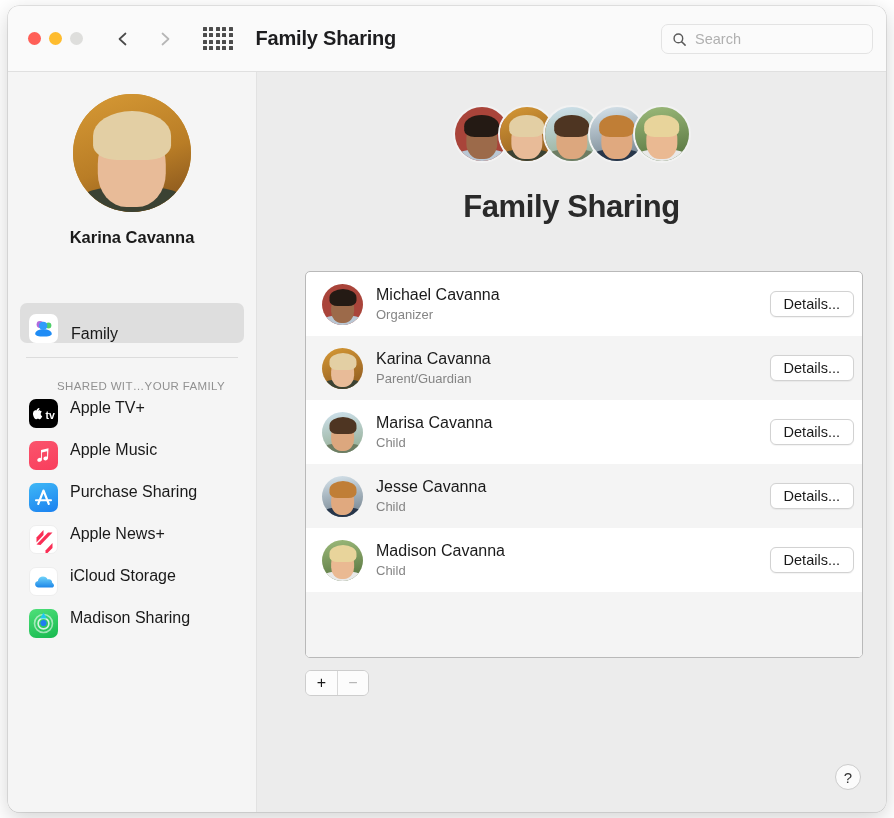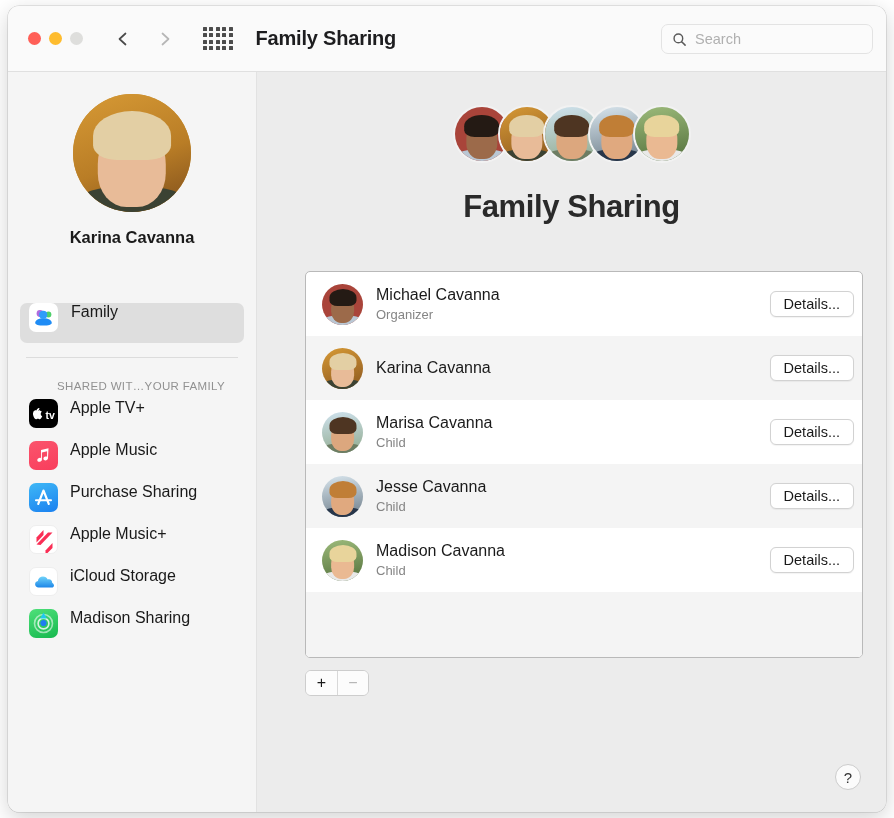--- a/index.html
+++ b/index.html
@@ -89,21 +89,21 @@
   }
   .profile-email {
     margin-top: 5px;
     font-size: 13.5px; color: #3a3a3a;
   }
 
   .nav-item {
     height: 40px;
     margin: 0 12px;
     border-radius: 7px;
-    display: flex; align-items: flex-start;
+    display: flex; align-items: flex-end;
     padding-left: 9px;
   }
   .nav-item.selected { background: #dedede; }
   .nav-item .label { margin-left: 13px; font-size: 16px; color: #1a1a1a; }
 
   .app-icon { width: 29px; height: 29px; border-radius: 7px; flex: none; position: relative; overflow: hidden; }
 
   .divider { height: 1px; background: #dcdcdc; margin: 14px 18px 0 18px; }
 
   .section-head {
@@ -359,21 +359,21 @@
 
     <div class="list-row">
       <div class="app-icon" style="background:#ffffff;border:1px solid #eee">
         <svg viewBox="0 0 29 29" width="29" height="29">
           <path d="M6.5 18.5 L18 6.5 l4.5 0 L10.5 19z" fill="#fa2e55"></path>
           <path d="M6.5 12 L18 0.5" stroke="#fa2e55" stroke-width="0"></path>
           <path d="M6.5 11.5 L13.5 4 l0 5 L6.5 16.5z" fill="#fa2e55"></path>
           <path d="M15.5 24.5 L22.5 17 l0 5 L15.5 29z" fill="#fa2e55"></path>
         </svg>
       </div>
-      <span class="label">Apple Music+</span>
+      <span class="label">Apple News+</span>
     </div>
 
     <div class="list-row">
       <div class="app-icon" style="background:#ffffff;border:1px solid #eee">
         <svg viewBox="0 0 29 29" width="29" height="29">
           <path d="M8.5 19.5c-1.9 0-3.4-1.4-3.4-3.2 0-1.6 1.2-2.9 2.8-3.2.2-2.6 2.4-4.6 5.1-4.6 2.1 0 3.9 1.2 4.7 3 .4-.2.8-.3 1.3-.3 1.8 0 3.2 1.4 3.2 3.1 0 .2 0 .4-.1.6 1.1.3 1.9 1.3 1.9 2.5 0 1.2-1 2.1-2.2 2.1z" fill="url(#cg)"></path>
           <defs>
             <linearGradient id="cg" x1="0" y1="0" x2="0" y2="1">
               <stop offset="0" stop-color="#6fd3fa"></stop>
               <stop offset="1" stop-color="#1d86e8"></stop>
@@ -466,20 +466,21 @@
         <div class="m-av">
           <div class="face">
             <div class="bg" style="background:linear-gradient(160deg,#d79a35,#8a5620)"></div>
             <div class="body" style="background:#3b4233"></div>
             <div class="head" style="background:#e8bb98"></div>
             <div class="hair" style="background:#e3cfa4"></div>
           </div>
         </div>
         <div class="m-text">
           <div class="m-name">Karina Cavanna</div>
+          <div class="m-role">Parent/Guardian</div>
         </div>
         <button class="details-btn">Details...</button>
       </div>
 
       <div class="member-row">
         <div class="m-av">
           <div class="face">
             <div class="bg" style="background:linear-gradient(170deg,#cfe2ee,#8fa98c)"></div>
             <div class="body" style="background:#6d7d63"></div>
             <div class="head" style="background:#dca77e"></div>

